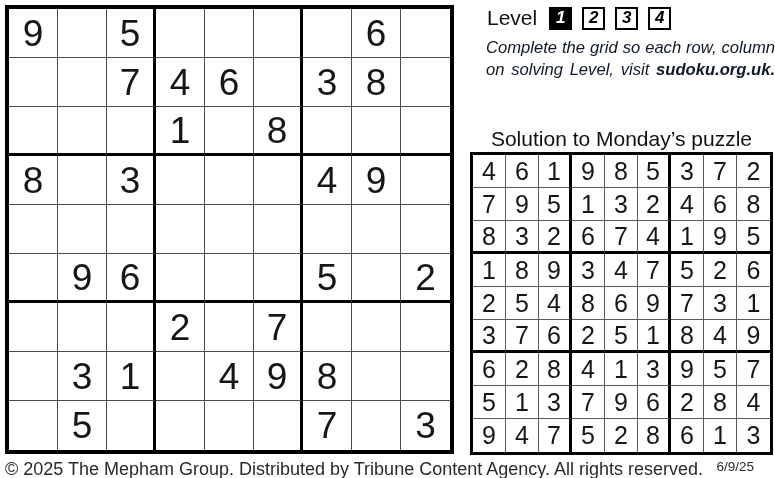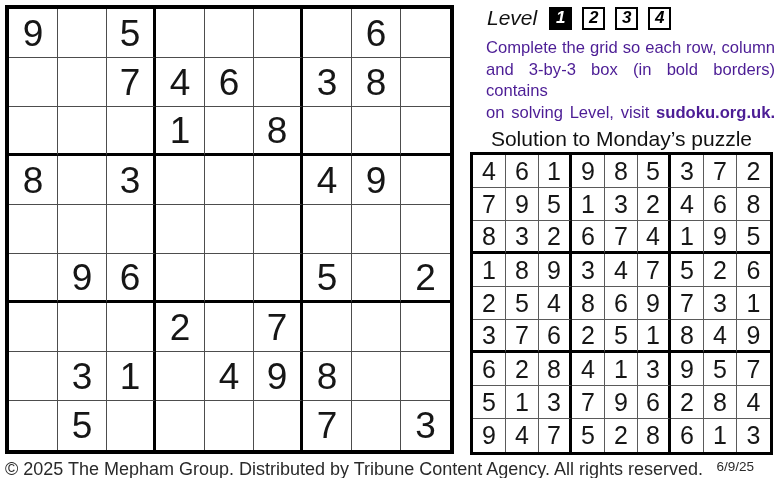--- a/index.html
+++ b/index.html
@@ -25,33 +25,33 @@
   .main-grid .cell.br{border-right:3px solid #000;}
   .main-grid .cell.bb{border-bottom:3px solid #000;}
   .main-grid .cell.er{border-right:none;}
   .main-grid .cell.eb{border-bottom:none;}
 
   
   .level-row{
     left:487px;top:5px;height:26px;
     display:flex;align-items:center;
   }
-  .level-label{font-size:21px;color:#111;margin-right:12px;font-style:italic;}
+  .level-label{font-size:21px;color:#111;margin-right:12px;}
   .level-box{
     width:23px;height:23px;margin-right:10px;
     display:flex;align-items:center;justify-content:center;
     border:2px solid #000;box-sizing:border-box;background:#fff;
     font-size:17px;font-style:italic;font-weight:bold;color:#000;
   }
   .level-box.selected{background:#000;color:#fff;border-color:#000;}
 
   
   .instructions{
     left:486px;top:37px;width:289px;
-    font-size:16.6px;line-height:21.5px;color:#4c1d95;
+    font-style:italic;font-size:16.6px;line-height:21.5px;color:#0f172a;
   }
   .instructions .iline{
     text-align:justify;
     text-align-last:justify;
     white-space:normal;
   }
   .instructions .bold{font-weight:bold;}
 
   
   .solution-title{
@@ -170,21 +170,20 @@
   <span style="display:flex;align-items:center;">
       <span class="level-box selected">1</span>
       <span class="level-box">2</span>
       <span class="level-box">3</span>
       <span class="level-box">4</span>
     </span>
 </div>
 
 <div class="instructions abs">
   <div class="iline">Complete the grid so each row, column</div>
-  <div class="iline">and 3-by-3 box (in bold borders) contains</div>
   <div class="iline"><span>on solving Level, visit</span> <span class="bold">sudoku.org.uk.</span></div>
 </div>
 
 <div class="solution-title abs">Solution to Monday’s puzzle</div>
 
 <div class="sudoku solution-grid abs">
     <div class="cell">4</div>
     <div class="cell">6</div>
     <div class="cell br">1</div>
     <div class="cell">9</div>

